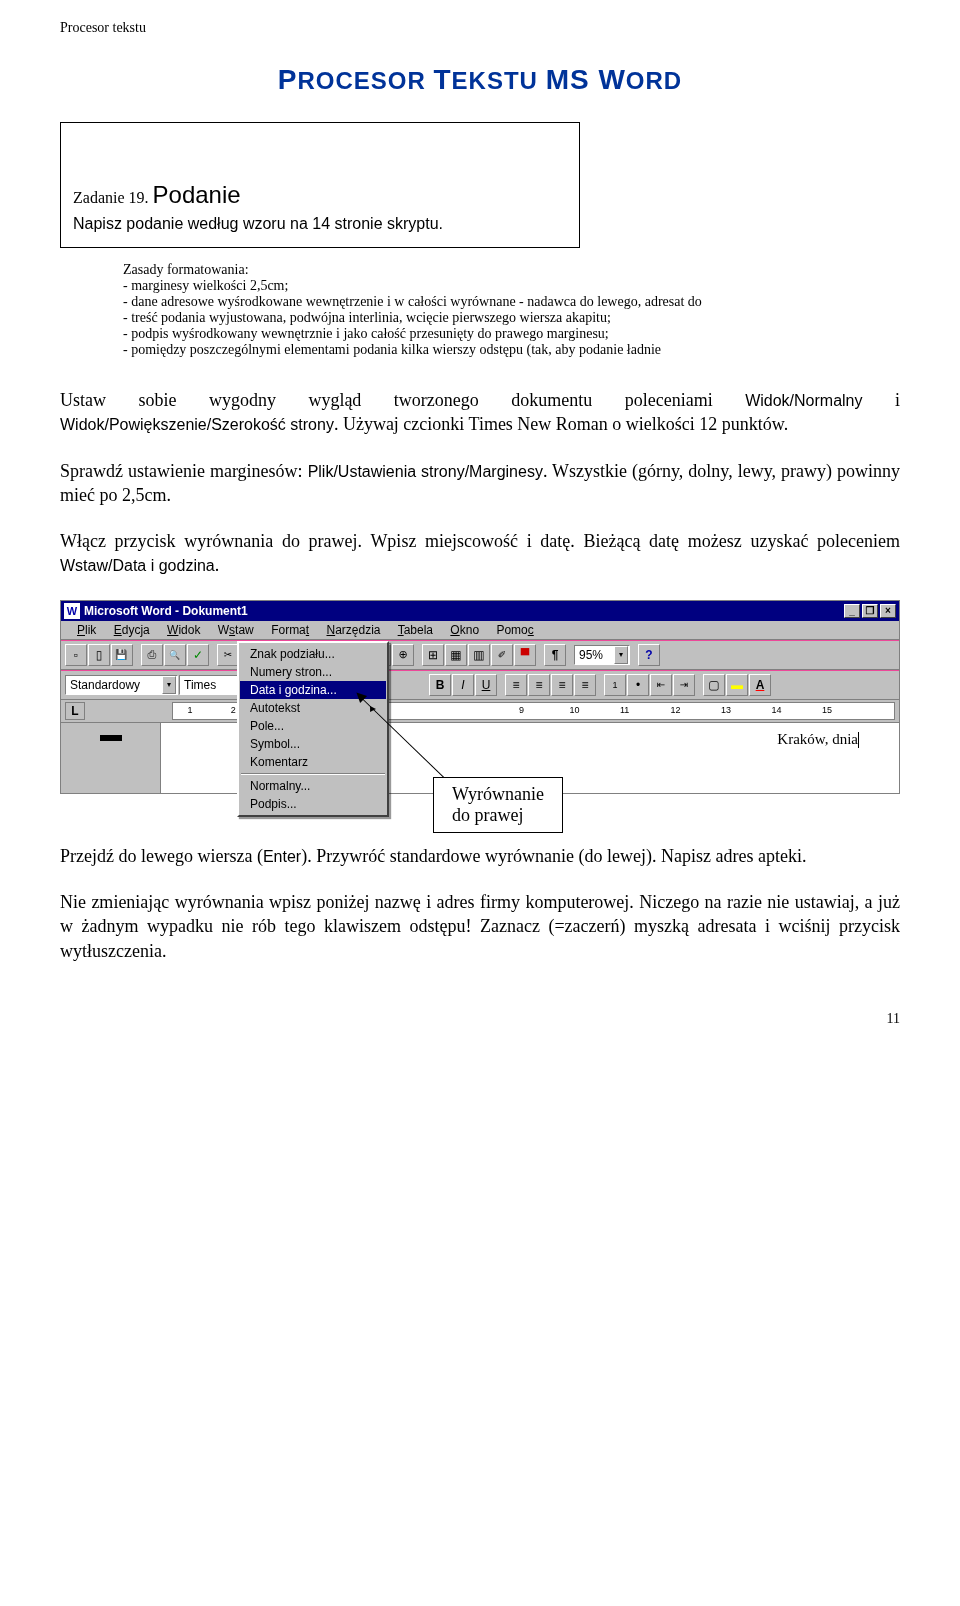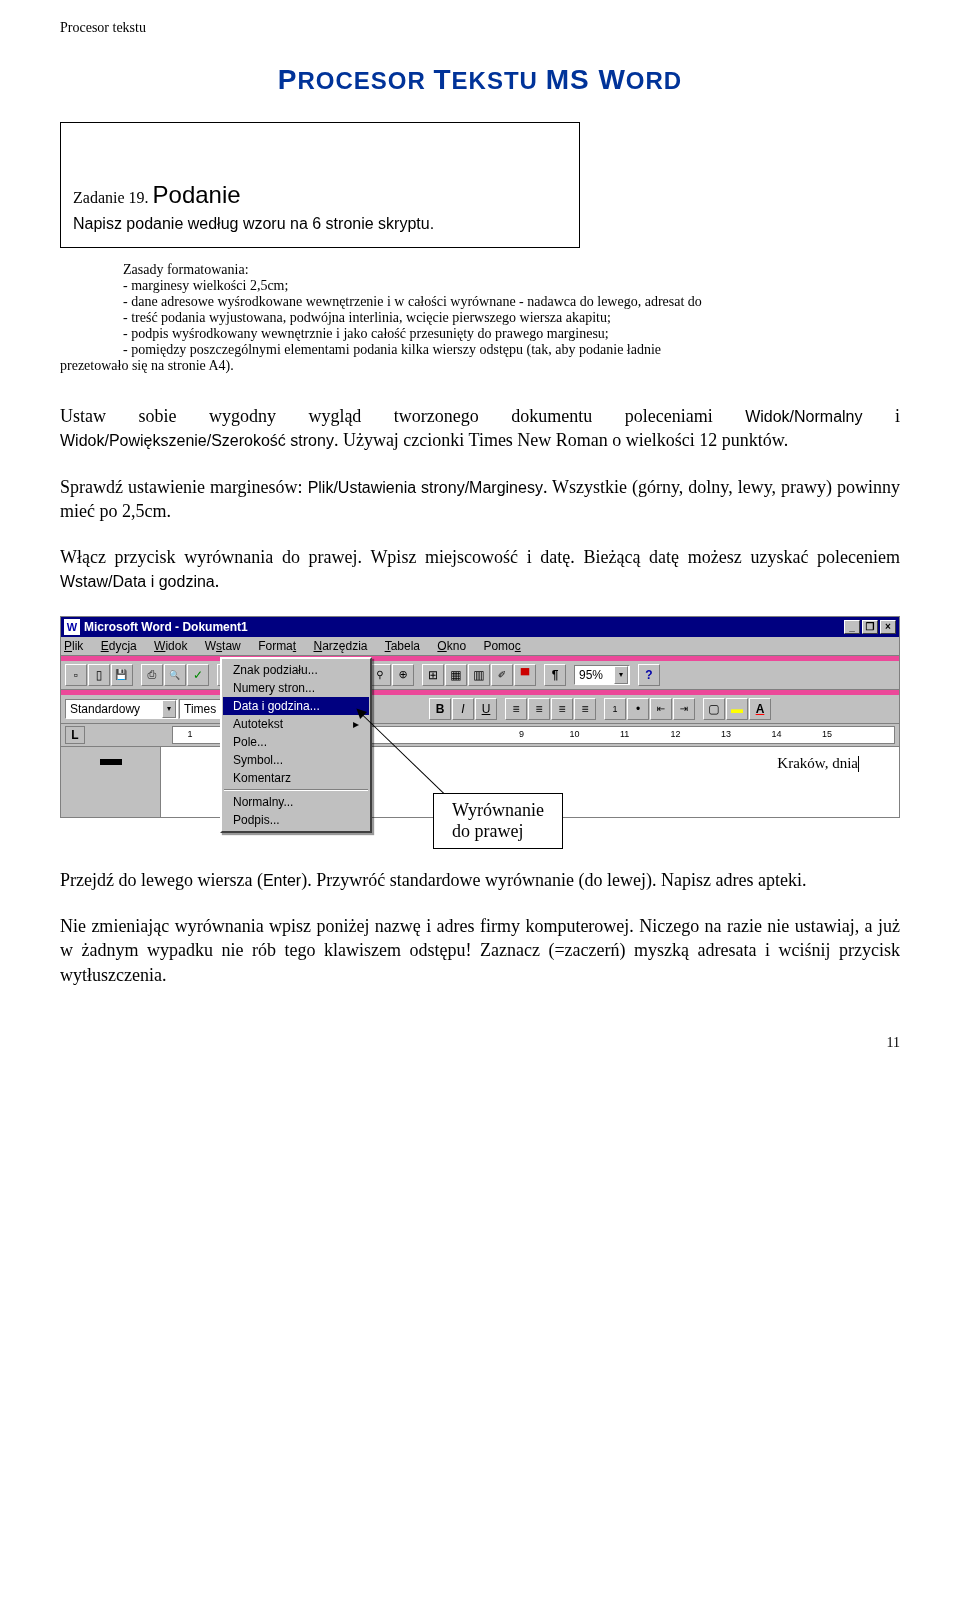--- a/index.html
+++ b/index.html
@@ -62,25 +62,25 @@
     display:inline-flex;align-items:center;justify-content:center;
     margin-right:4px;font-weight:bold;font-size:11px;
   }
   .titlebar .spacer { flex: 1; }
   .winbtn {
     width: 16px; height: 14px; background:#c0c0c0; border:1px solid #fff;
     border-right-color:#404040; border-bottom-color:#404040;
     margin-left:2px; display:inline-flex; align-items:center; justify-content:center;
     font-size:10px; font-weight:bold; color:#000;
   }
-  .menubar { background:#c0c0c0; padding: 2px 3px; border-bottom:1px solid #808080; }
+  .menubar { background:#c0c0c0; padding: 2px 16px; border-bottom:1px solid #808080; }
   .menubar span { margin-right: 14px; }
   .menubar span u { text-decoration: underline; }
   .toolbar {
-    background:#c0c0c0; border-top:5px solid #ec4899; border-bottom:1px solid #808080;
+    background:#c0c0c0; border-top:1px solid #ec4899; border-bottom:1px solid #808080;
     padding: 3px 4px; display:flex; align-items:center; gap:1px; flex-wrap:nowrap;
   }
   .tbtn {
     width:22px; height:22px; background:#c0c0c0;
     border:1px solid #fff; border-right-color:#808080; border-bottom-color:#808080;
     display:inline-flex; align-items:center; justify-content:center;
     font-size:12px; position: relative;
   }
   .tgap { width: 6px; }
   .dropdown {
@@ -108,21 +108,21 @@
   }
   .ruler .tick { position:absolute; top:2px; font-size:9px; color:#000; }
   .doc-area { display:flex; background:#fff; min-height:70px; }
   .left-margin { width:100px; background:#c0c0c0; border-right:1px solid #808080;
     display:flex; align-items:flex-start; justify-content:center; padding-top:12px; }
   .pgmark { width:22px; height:6px; background:#000; }
   .doc-body { flex:1; padding: 8px 12px 8px 8px; position:relative; }
   .doc-text { text-align:right; font-family:"Times New Roman",serif; font-size:15px; padding-right: 28px; }
   .cursor { display:inline-block; width:1px; height:16px; background:#000; vertical-align:middle; }
   .ins-menu {
-    position:absolute; top:40px; left:159px; width:152px; background:#c0c0c0;
+    position:absolute; top:40px; left:176px; width:152px; background:#c0c0c0;
     border:2px solid #c0c0c0; box-shadow: 2px 2px 1px rgba(0,0,0,.4);
     border-top-color:#fff; border-left-color:#fff; border-right-color:#404040; border-bottom-color:#404040;
     font-size:12px; padding:2px 1px;
   }
   .ins-menu .mi { padding:2px 10px; }
   .ins-menu .mi.sel { background:#000080; color:#fff; }
   .ins-menu hr { border:none; border-top:1px solid #808080; border-bottom:1px solid #fff; margin:2px 1px; }
   .callout-box {
     position:absolute; left:372px; top:176px; background:#fff; border:1px solid #000;
     padding: 6px 18px; font-family:"Times New Roman",serif; font-size:18px;
@@ -164,31 +164,30 @@
 
 <h1 class="title">
   <span class="big">P</span><span>ROCESOR </span><span class="big">T</span><span>EKSTU </span><span class="big">MS W</span><span>ORD</span>
 </h1>
 
 <div class="task-box">
   <div class="task-line1">
     <span class="zadanie">Zadanie 19.</span>
     <span class="podanie">Podanie</span>
   </div>
-  <div class="task-line2">Napisz podanie według wzoru na 6 stronie skryptu.</div>
+  <div class="task-line2">Napisz podanie według wzoru na 14 stronie skryptu.</div>
 </div>
 
 <div class="rules">
   <div class="sub">Zasady formatowania:</div>
   <div class="sub">- marginesy wielkości 2,5cm;</div>
   <div class="sub">- dane adresowe wyśrodkowane wewnętrzenie i w całości wyrównane - nadawca do lewego, adresat do</div>
   <div class="sub">- treść podania wyjustowana, podwójna interlinia, wcięcie pierwszego wiersza akapitu;</div>
   <div class="sub">- podpis wyśrodkowany wewnętrznie i jako całość przesunięty do prawego marginesu;</div>
   <div class="sub">- pomiędzy poszczególnymi elementami podania kilka wierszy odstępu (tak, aby podanie ładnie</div>
-  <div class="nosub">prezetowało się na stronie A4).</div>
 </div>
 
 <p class="para">
   <span>Ustaw sobie wygodny wygląd tworzonego dokumentu poleceniami </span><span class="sans">Widok/Normalny</span><span> i </span><span class="sans">Widok/Powiększenie/Szerokość strony</span><span>. Używaj czcionki Times New Roman o wielkości 12 punktów.</span>
 </p>
 
 <p class="para">
   <span>Sprawdź ustawienie marginesów: </span><span class="sans">Plik/Ustawienia strony/Marginesy</span><span>. Wszystkie (górny, dolny, lewy, prawy) powinny mieć po 2,5cm.</span>
 </p>
 

